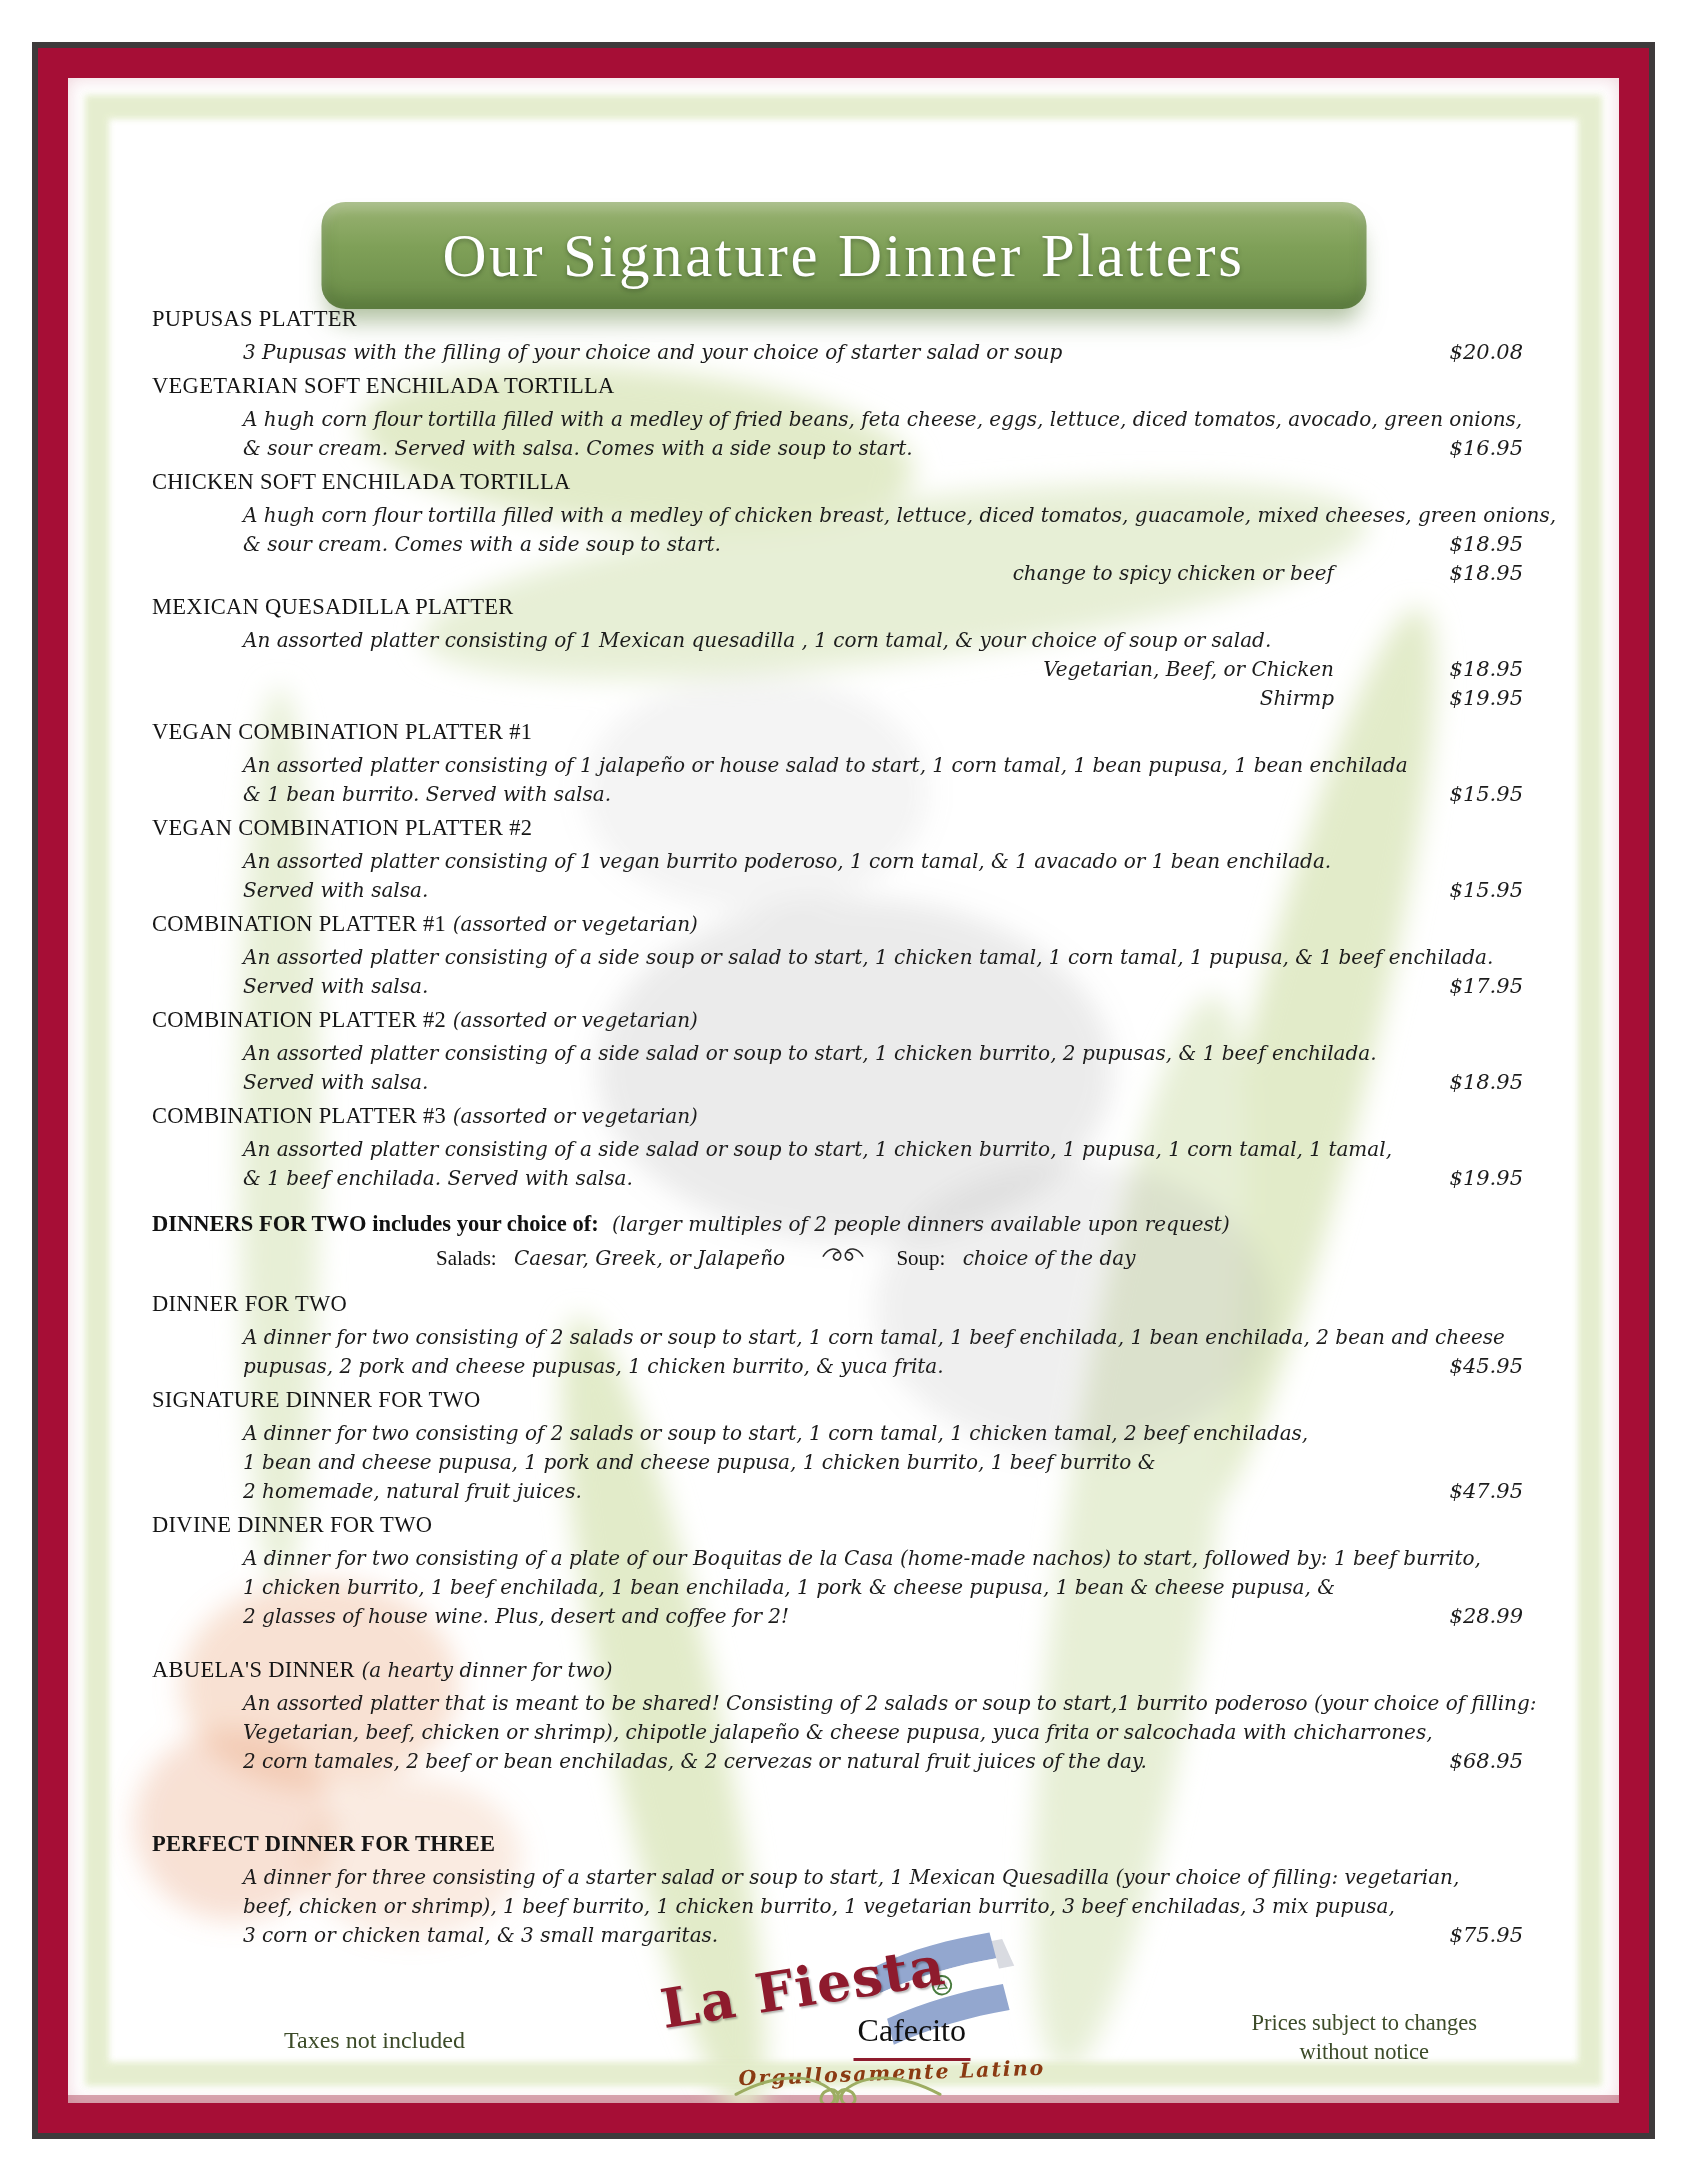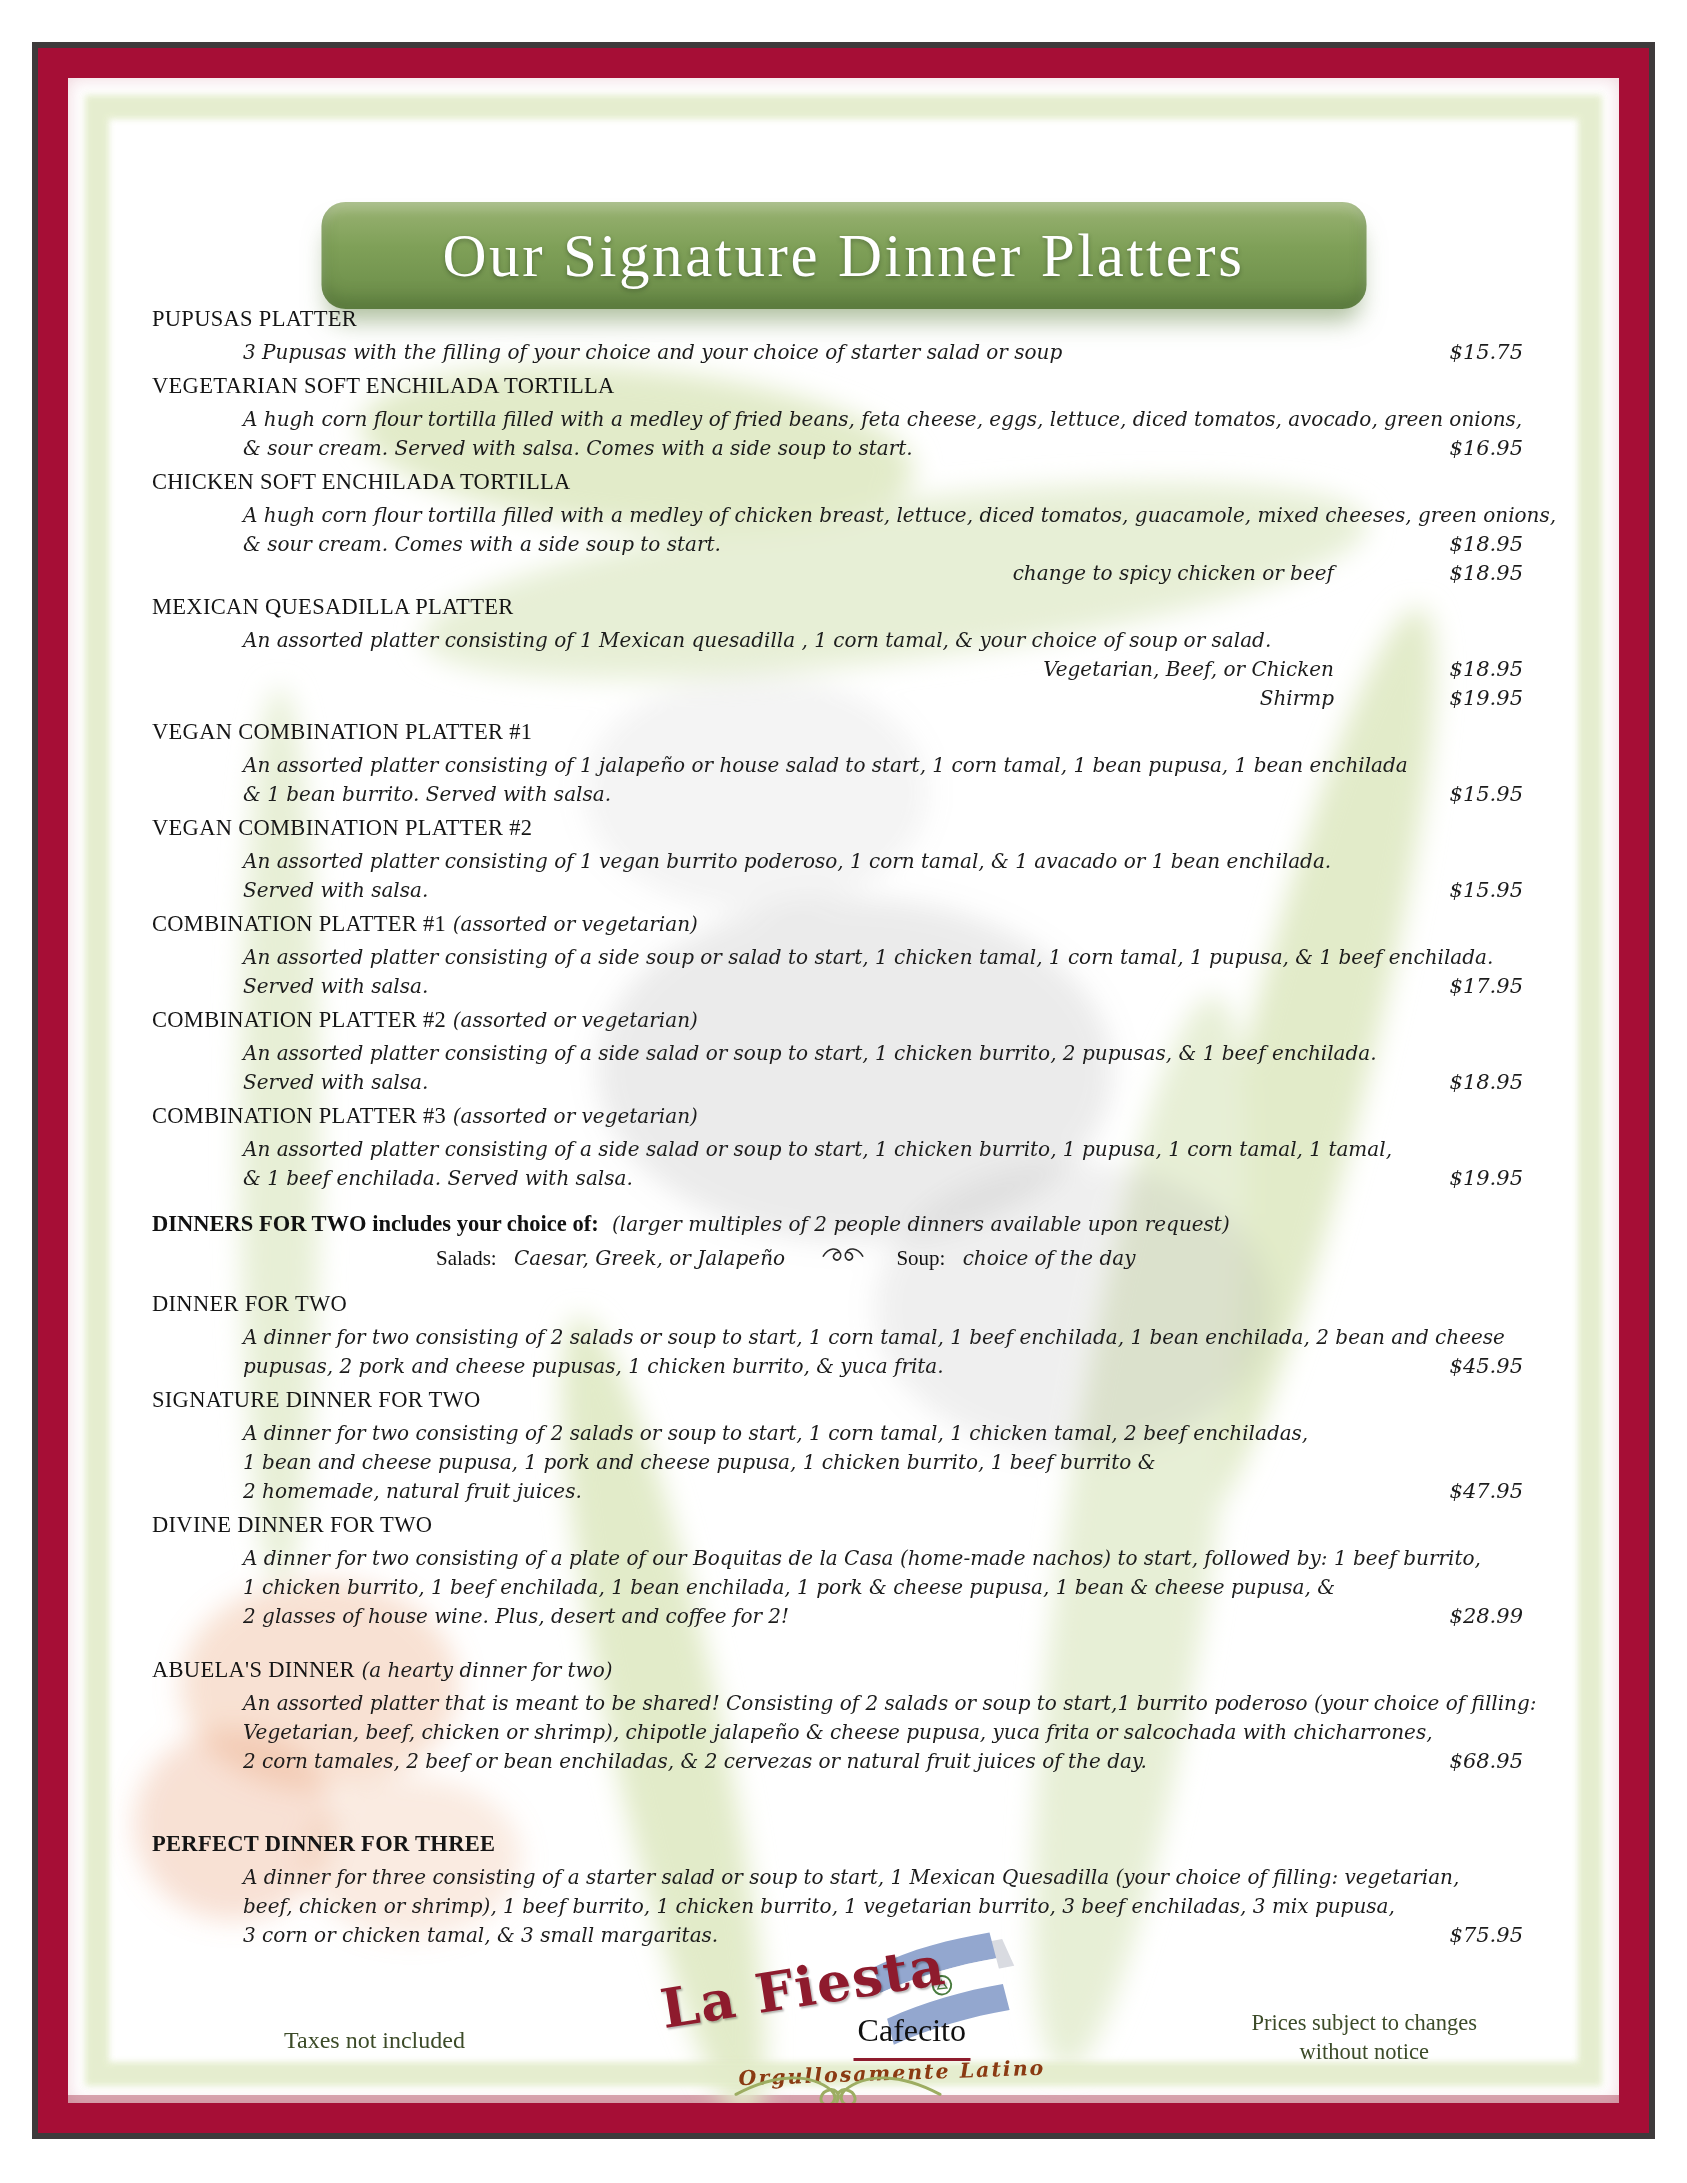--- a/index.html
+++ b/index.html
@@ -91,21 +91,21 @@
         <div class="banner">
           <span class="banner-title">Our Signature Dinner Platters</span>
         </div>
 
         <div class="content">
 
           <div class="item">
             <div class="item-head"><span class="item-name">PUPUSAS PLATTER</span></div>
             <div class="desc-row">
                 <span class="desc">3 Pupusas with the filling of your choice and your choice of starter salad or soup</span>
-                <span class="price">$15.75</span>
+                <span class="price">$20.08</span>
               </div>
           </div>
 
           <div class="item">
             <div class="item-head"><span class="item-name">VEGETARIAN SOFT ENCHILADA TORTILLA</span></div>
             <div class="desc-row">
                 <span class="desc">A hugh corn flour tortilla filled with a medley of fried beans, feta cheese, eggs, lettuce, diced tomatos, avocado, green onions,</span>
                 <span class="price"></span>
               </div>
             <div class="desc-row">

